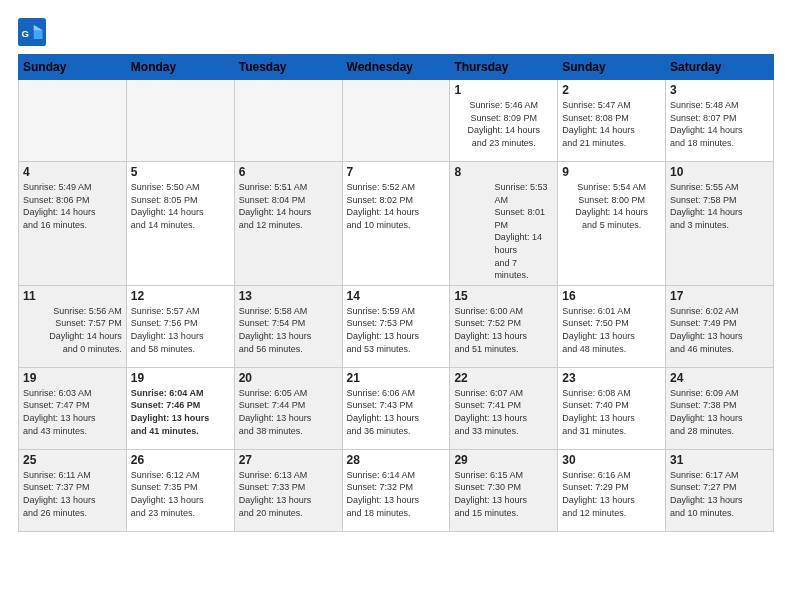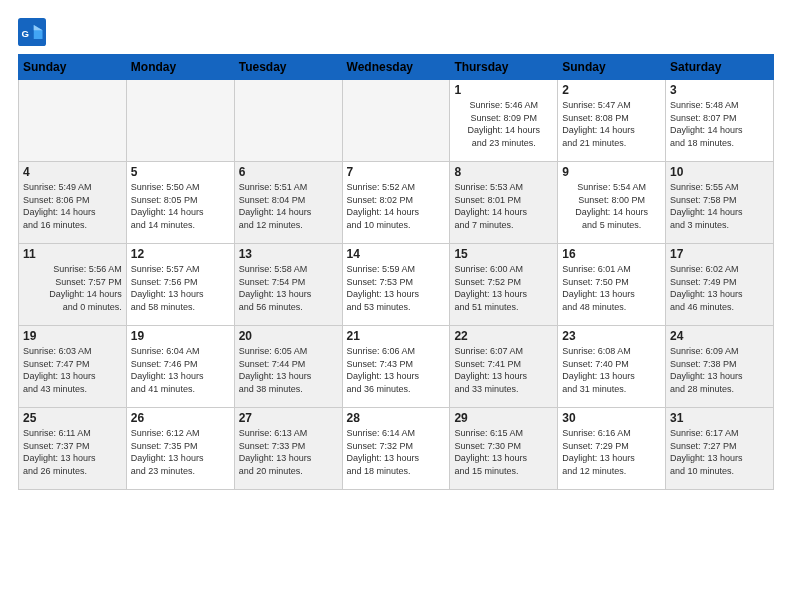--- a/index.html
+++ b/index.html
@@ -183,21 +183,21 @@
           </td>
           <td>
             <span class="day-num">7</span>
             <div class="day-info" style="white-space: pre-line;">Sunrise: 5:52 AM
 Sunset: 8:02 PM
 Daylight: 14 hours
 and 10 minutes.</div>
           </td>
           <td class="shaded">
             <span class="day-num">8</span>
-            <div class="day-info" style="white-space: pre-line;">Sunrise: 5:53 AM
+            <div class="day-info" style="white-space: pre-line; margin-left: 40px;">Sunrise: 5:53 AM
 Sunset: 8:01 PM
 Daylight: 14 hours
 and 7 minutes.</div>
           </td>
           <td>
             <span class="day-num">9</span>
             <div class="day-info" style="white-space: pre-line; text-align: center;">Sunrise: 5:54 AM
 Sunset: 8:00 PM
 Daylight: 14 hours
 and 5 minutes.</div>
@@ -264,21 +264,21 @@
         <tr>
           <td class="shaded">
             <span class="day-num">19</span>
             <div class="day-info" style="white-space: pre-line;">Sunrise: 6:03 AM
 Sunset: 7:47 PM
 Daylight: 13 hours
 and 43 minutes.</div>
           </td>
           <td>
             <span class="day-num">19</span>
-            <div class="day-info" style="white-space: pre-line;">Sunrise: 6:04 AM
+            <div class="day-info" style="white-space: pre-line; font-weight: bold;">Sunrise: 6:04 AM
 Sunset: 7:46 PM
 Daylight: 13 hours
 and 41 minutes.</div>
           </td>
           <td class="shaded">
             <span class="day-num">20</span>
             <div class="day-info" style="white-space: pre-line;">Sunrise: 6:05 AM
 Sunset: 7:44 PM
 Daylight: 13 hours
 and 38 minutes.</div>

